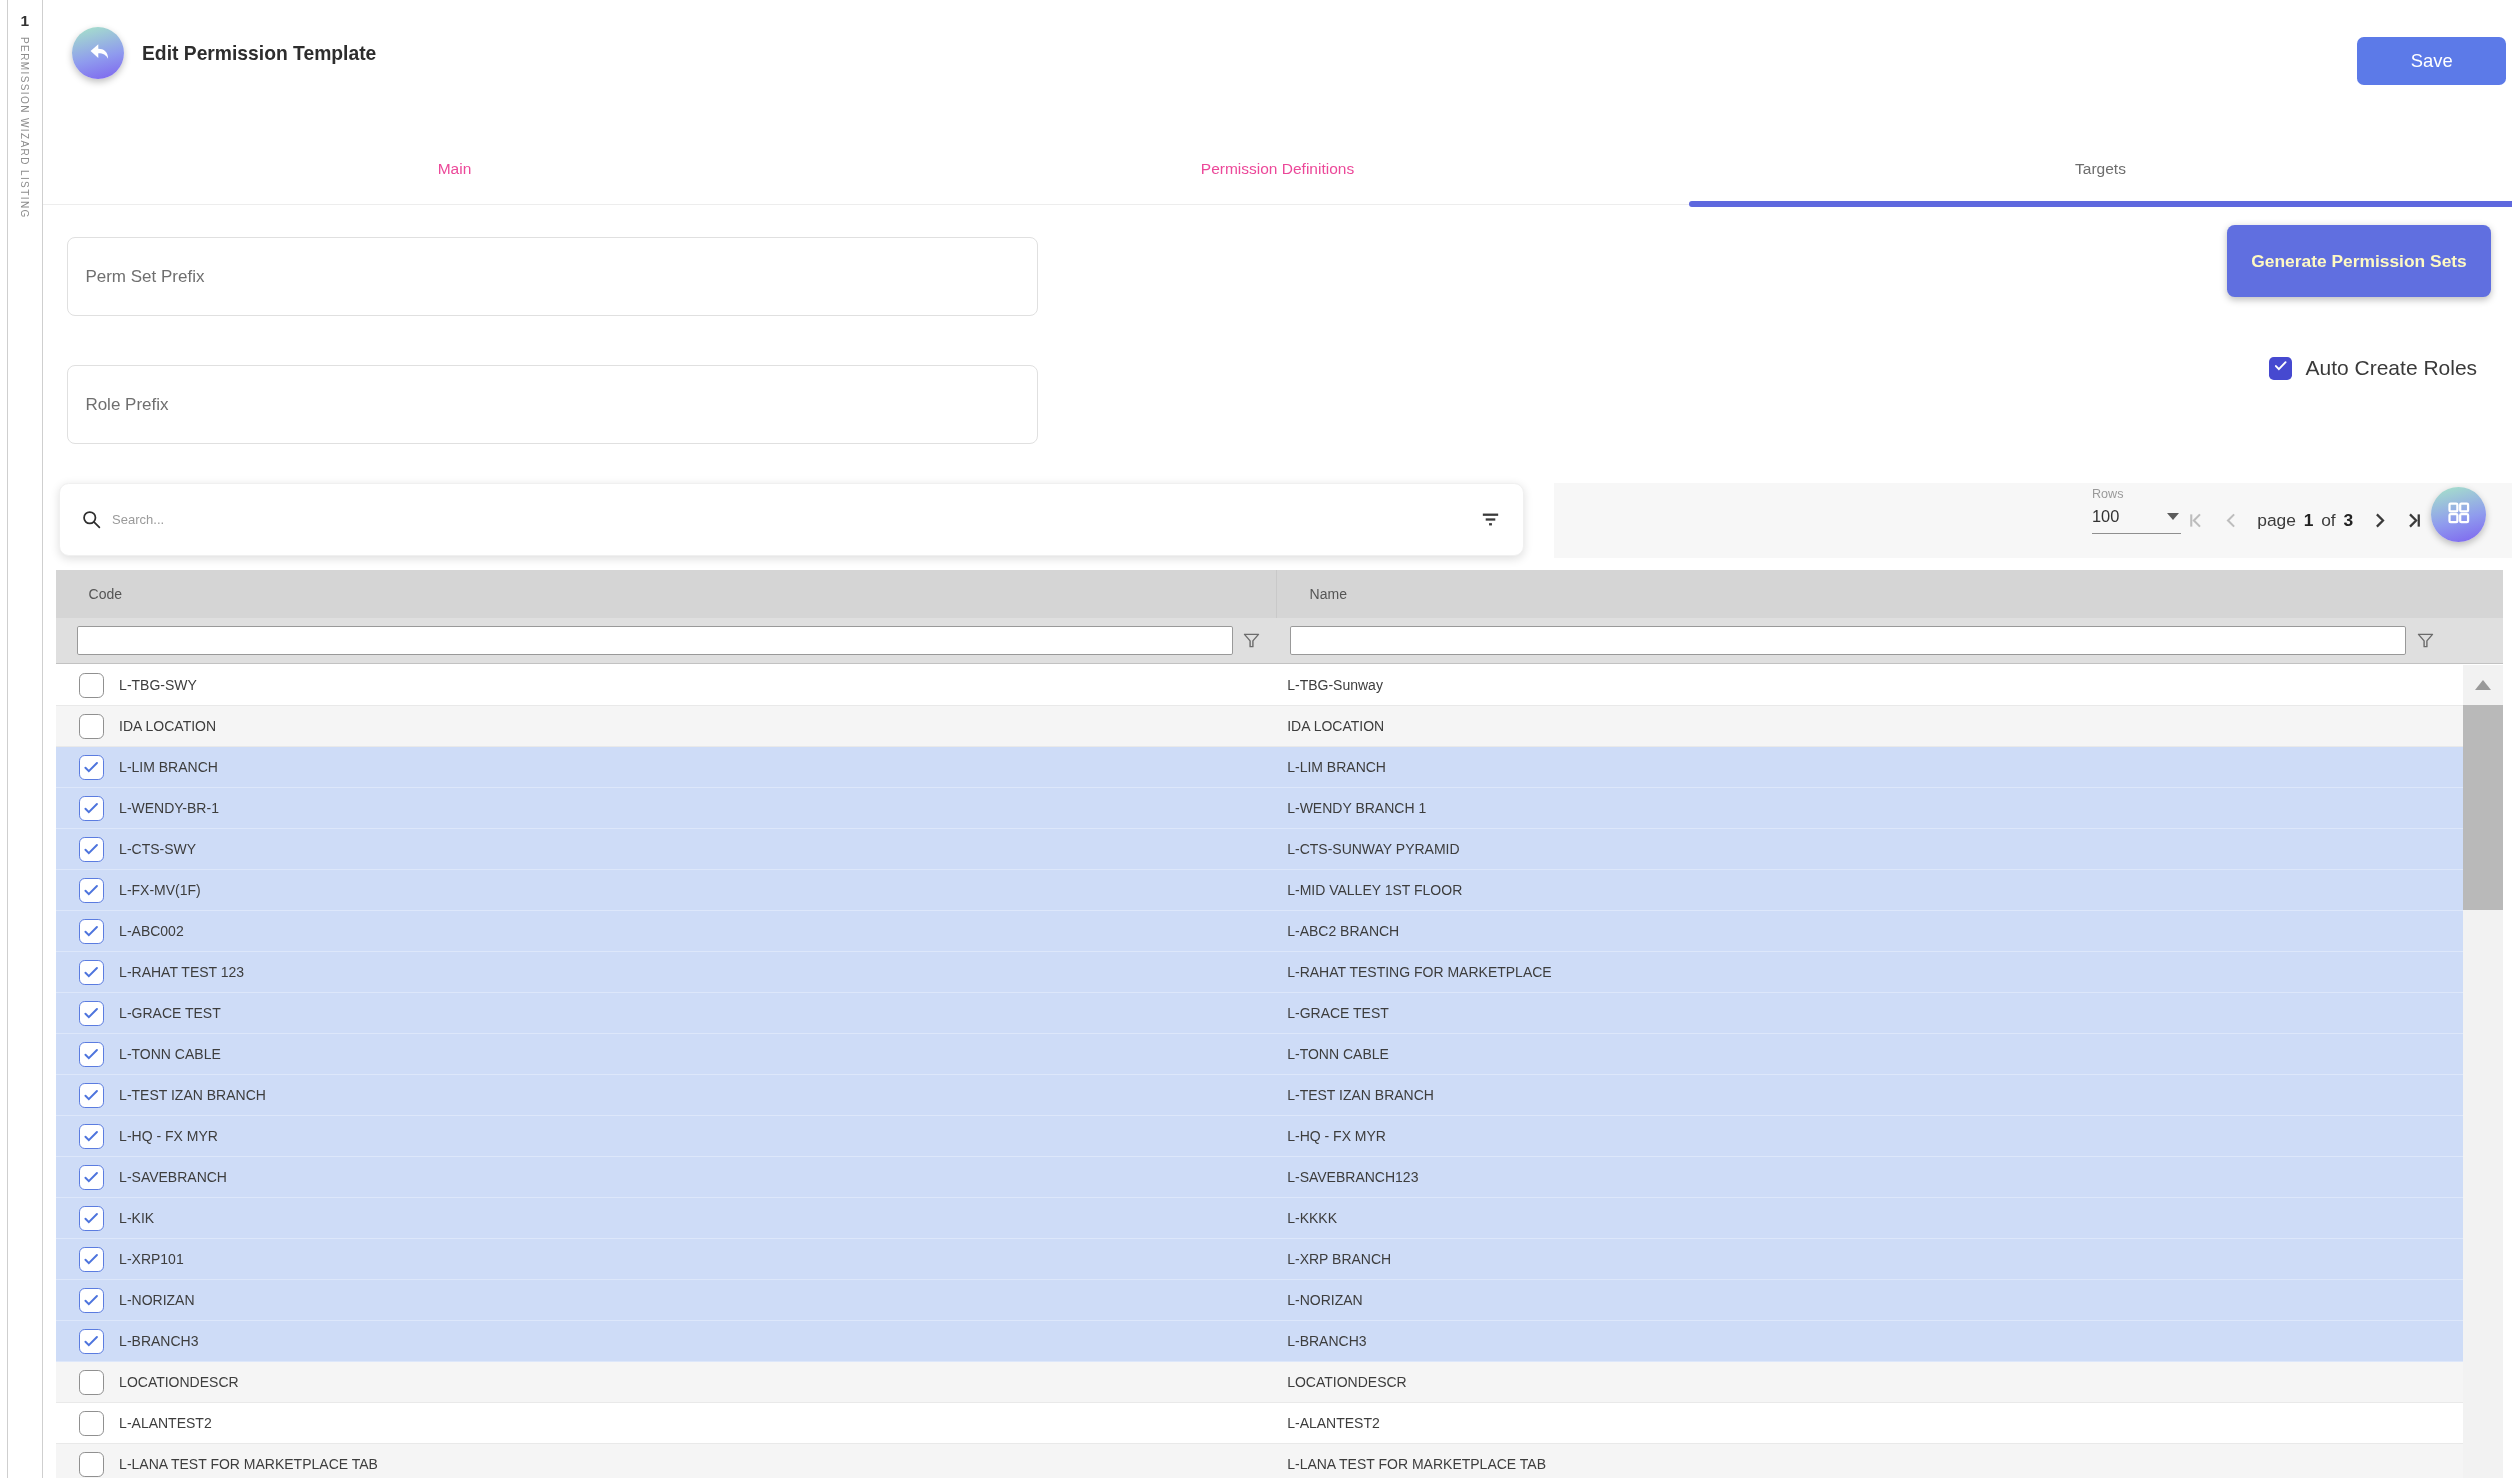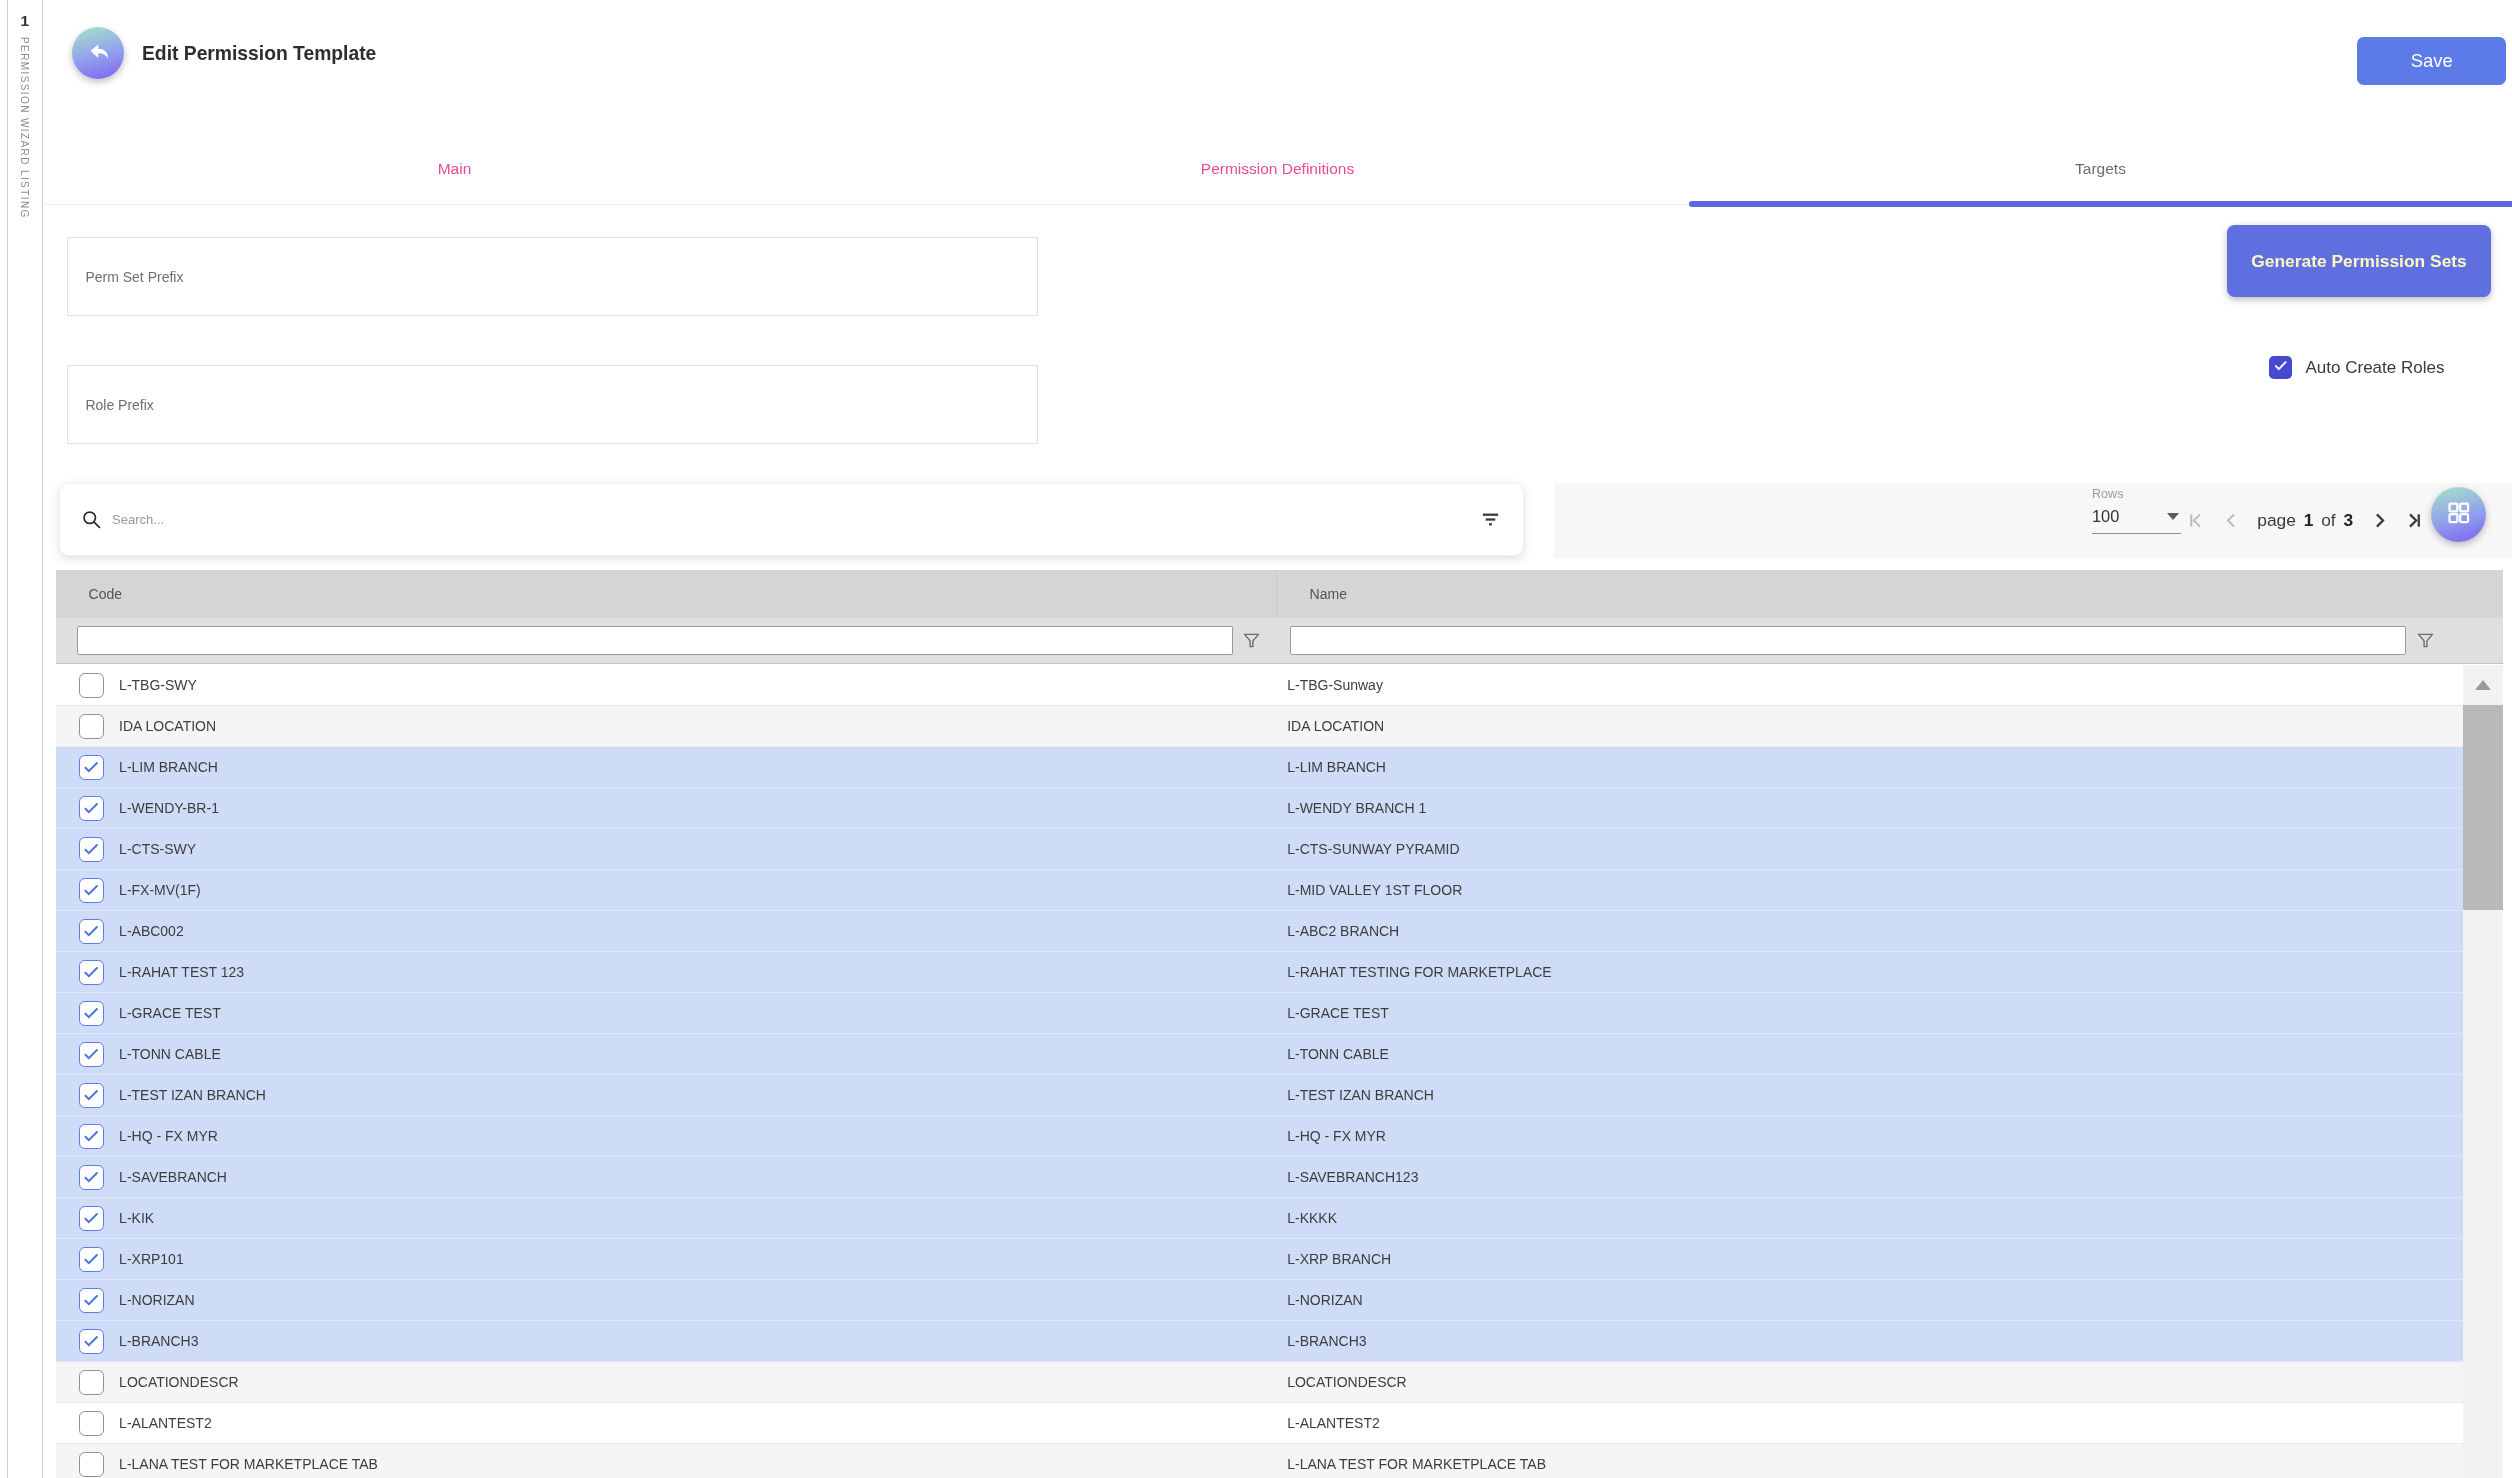--- a/index.html
+++ b/index.html
@@ -33,33 +33,33 @@
     border-bottom:1px solid #ededed; }
   .tab { flex:1; position:relative; display:flex; align-items:center; justify-content:center;
     font-size:15.5px; color:#ec4899; cursor:pointer; }
   .tab .underline { display:none; position:absolute; left:0; right:0; bottom:-2.9px; height:5.8px;
     background:#5e68de; border-radius:2.9px 0 0 2.9px; }
   .tab.active { color:#6d6d6d; }
   .tab.active .underline { display:block; }
 
   
   .field { position:absolute; left:24px; width:971px; height:79px; border:1px solid #e0e0e0;
-    border-radius:0; background:#fff; display:flex; align-items:center; padding-left:17.4px;
-    font-size:14px; color:#6f6f6f; }
+    border-radius:8px; background:#fff; display:flex; align-items:center; padding-left:17.4px;
+    font-size:17px; color:#6f6f6f; }
   .field.perm { top:237px; }
   .field.role { top:365px; }
   .generate-btn { position:absolute; left:2184px; top:225px; width:264px; height:72px;
     background:#606fe0; color:#fef9c3; font-size:17.4px; font-weight:700; border:none; border-radius:7.7px;
     box-shadow:0 2.9px 7.7px rgba(0,0,0,0.25); display:flex; align-items:center; justify-content:center;
     white-space:nowrap; cursor:pointer; }
   .auto-roles { position:absolute; left:2226px; top:356px; display:flex; align-items:center; gap:13.5px; }
   .auto-cb { width:23px; height:23px; border-radius:4.8px; background:#4649d0; display:flex;
     align-items:center; justify-content:center; cursor:pointer; }
   .auto-cb svg { width:15.5px; height:15.5px; }
-  .auto-roles-label { font-size:17px; color:#3a3a3a; }
+  .auto-roles-label { font-size:21px; color:#3a3a3a; }
 
   
   .toolbar-band { position:absolute; left:1511px; right:0; top:483px; height:75px; background:#f7f7f7; }
   .search-box { position:absolute; left:16.4px; top:483px; width:1465px; height:73px; background:#fff;
     border:1px solid #f0f0f0; border-radius:9.7px; box-shadow:0 2.9px 9.7px rgba(0,0,0,0.13);
     display:flex; align-items:center; padding:0 21px; }
   .search-box svg.mag { width:21px; height:21px; flex:none; }
   .search-input { flex:1; border:none; outline:none; font-size:13px; color:#333; margin-left:9.7px;
     background:transparent; font-family:inherit; }
   .search-input::placeholder { color:#9a9a9a; }

